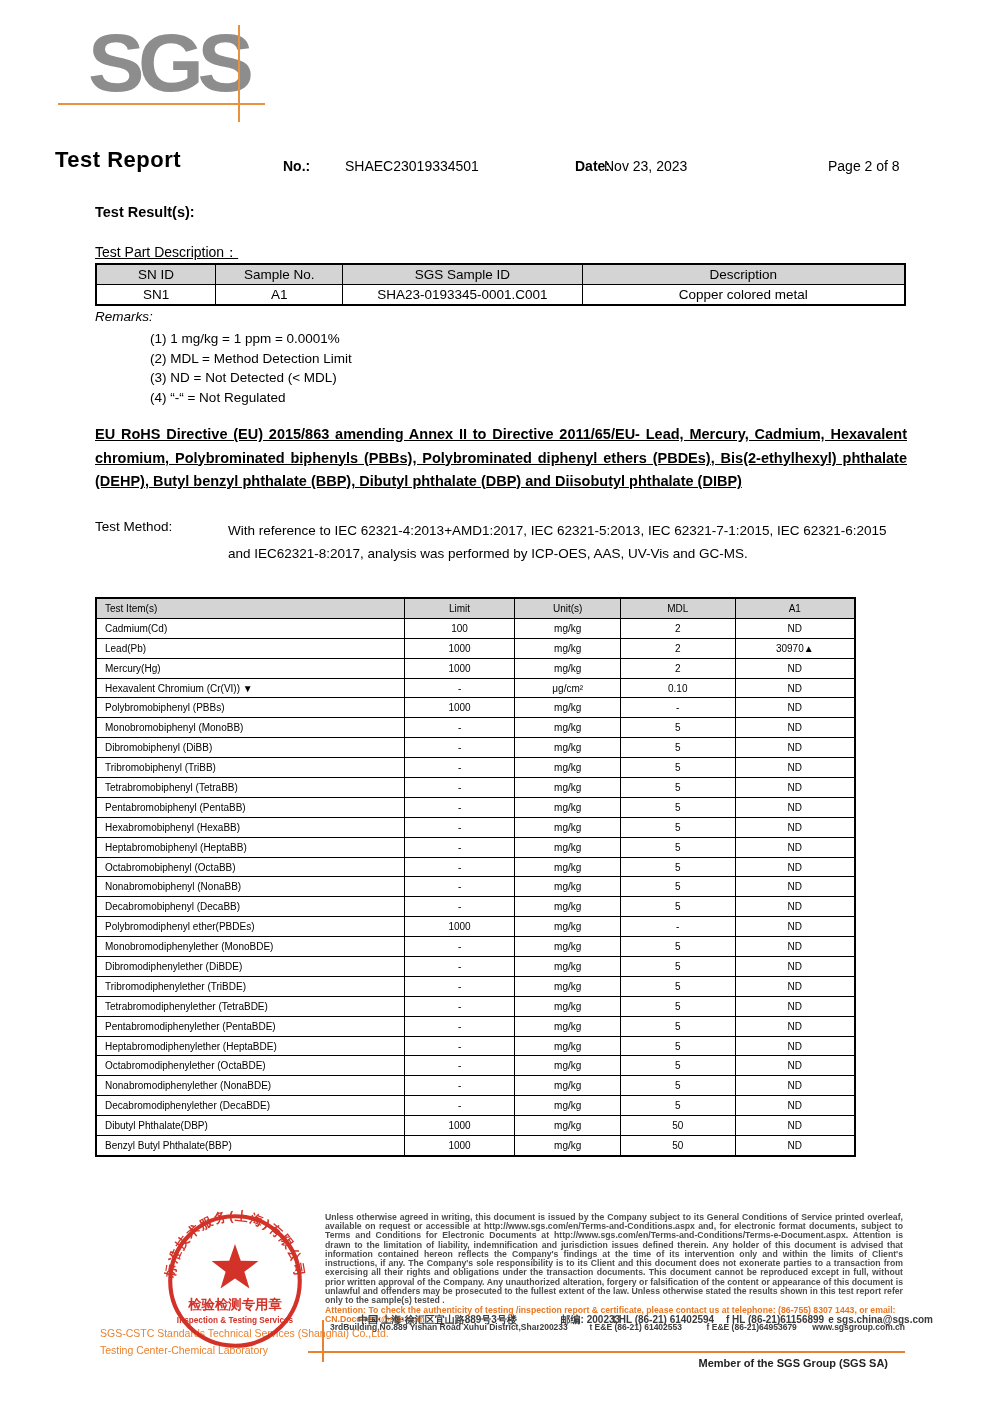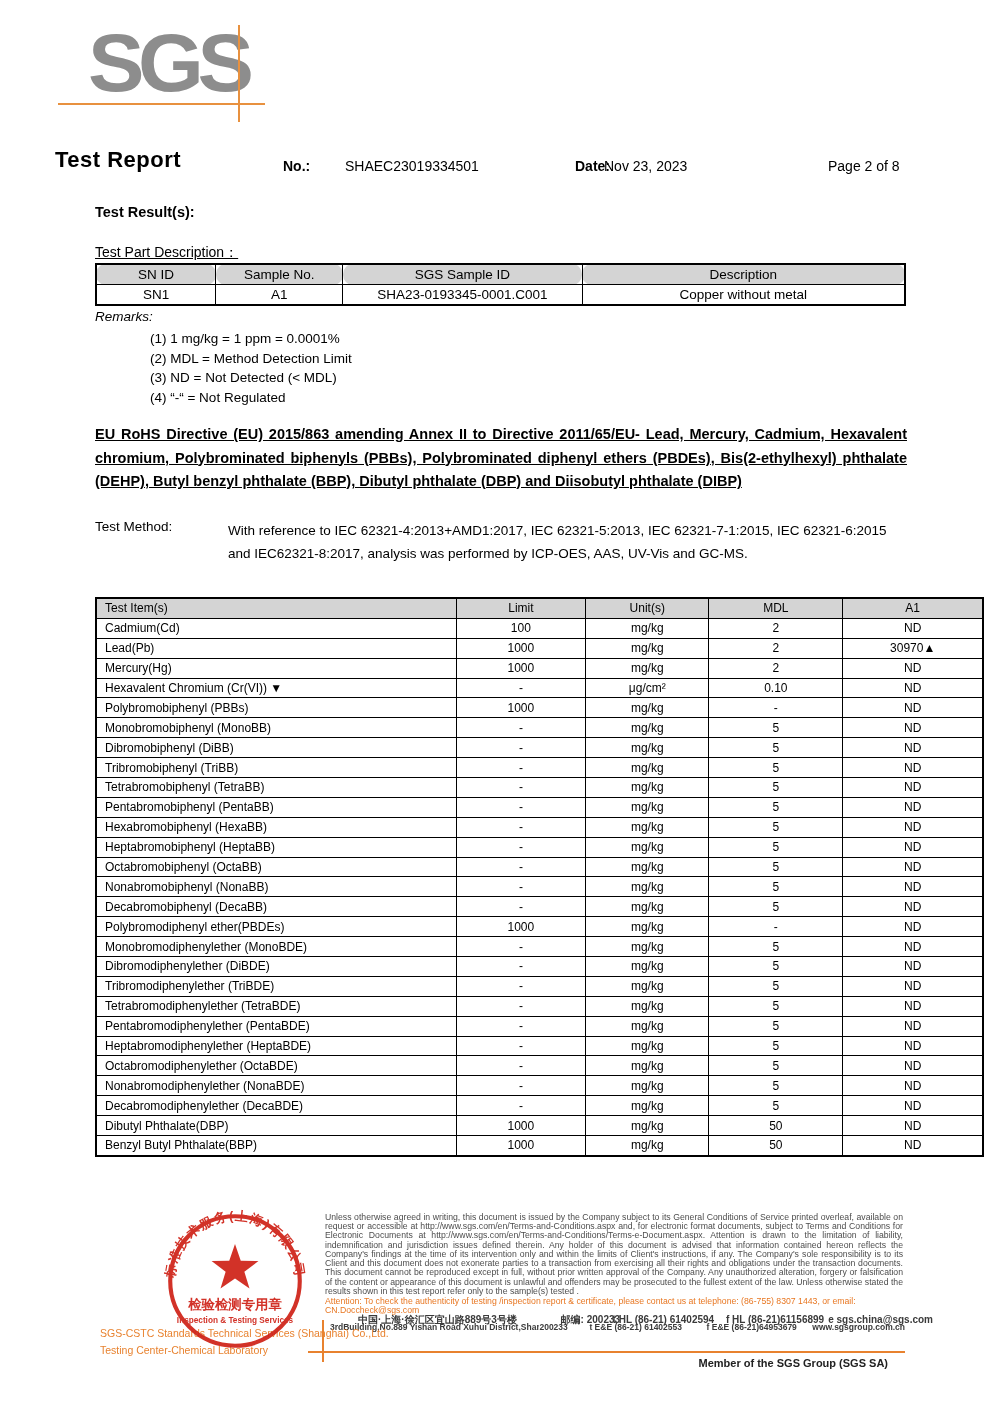--- a/index.html
+++ b/index.html
@@ -25,46 +25,46 @@
   .page-indicator{left:828px;}
 
   
   .h-test-results{position:absolute;left:95px;top:204px;font-size:14.5px;font-weight:bold;}
   .h-tpd{position:absolute;left:95px;top:244px;font-size:14px;text-decoration:underline;padding-right:10px;}
 
   
   table{border-collapse:collapse;table-layout:fixed;}
   .sample-table{position:absolute;left:95px;top:263px;width:811px;font-size:13.5px;border:2px solid #000;}
   .sample-table th,.sample-table td{border:1px solid #000;height:19px;text-align:center;padding:0 4px;font-weight:normal;overflow:hidden;white-space:nowrap;}
-  .sample-table th{background:#d4d4d4;border-radius:10px;}
+  .sample-table th{background:#d4d4d4;}
 
   .h-remarks{position:absolute;left:95px;top:309px;font-size:13.5px;font-style:italic;}
   .remarks-list{position:absolute;left:150px;top:329px;font-size:13.5px;line-height:19.5px;}
 
   .rohs{
     position:absolute;left:95px;top:423px;width:812px;font-size:14.5px;font-weight:bold;
     line-height:23.5px;text-align:justify;text-decoration:underline;
   }
   .tm-label{position:absolute;left:95px;top:519px;font-size:13.5px;}
   .tm-text{position:absolute;left:228px;top:519px;width:680px;font-size:13.5px;line-height:23px;text-align:left;}
 
-  .results-table{position:absolute;left:95px;top:597px;width:889px;font-size:12px;border:2px solid #000;}
+  .results-table{position:absolute;left:95px;top:597px;width:761px;font-size:10px;border:2px solid #000;}
   .results-table th,.results-table td{border:1px solid #000;height:18.9px;text-align:center;padding:0 3px;overflow:hidden;white-space:nowrap;font-weight:normal;}
   .results-table th{background:#d4d4d4;}
   .results-table th:first-child,.results-table td:first-child{text-align:left;padding-left:8px;}
 
   
   .stamp{position:absolute;left:163px;top:1208px;width:144px;height:146px;opacity:0.93;z-index:2;}
   .stamp-arc{font-size:12.5px;font-weight:bold;fill:#cf2318;letter-spacing:1.5px;}
   .stamp-cn{font-size:13px;font-weight:bold;fill:#cf2318;text-anchor:middle;}
   .stamp-en{font-size:8px;font-weight:bold;fill:#cf2318;text-anchor:middle;}
   .company-lines{position:absolute;left:100px;top:1325px;z-index:1;color:#e8822f;font-size:10.5px;line-height:17px;white-space:nowrap;}
 
   .legal{position:absolute;left:325px;top:1213px;width:578px;font-size:8.7px;line-height:1.06;
-         text-align:justify;font-weight:normal;color:#4d4d4d;}
+         text-align:justify;font-weight:bold;color:#4d4d4d;}
   .attention{margin-top:1px;color:#e87722;text-align:left;}
 
   .addr{position:absolute;left:330px;width:575px;display:flex;align-items:baseline;color:#3a3a3a;font-weight:bold;white-space:nowrap;}
   .addr-en{top:1322px;font-size:8.5px;}
   .addr-cn{top:1313px;font-size:10px;margin-left:28px;}
   .addr .a1{width:218px;overflow:hidden;} .addr .a2{width:52px;} .addr .a3{width:122px;} .addr .a4{width:110px;} .addr .a5{flex:1;text-align:right;}
 
   .footer-hline{position:absolute;left:308px;top:1351px;width:597px;height:2px;background:#e8822f;}
   .footer-vline{position:absolute;left:322px;top:1320px;width:2px;height:42px;background:#e8822f;}
   .member-line{position:absolute;left:555px;top:1357px;width:333px;text-align:right;font-size:11px;font-weight:bold;color:#222;}
@@ -101,21 +101,21 @@
         <th>Sample No.</th>
         <th>SGS Sample ID</th>
         <th>Description</th>
       </tr>
     </thead>
     <tbody>
       <tr>
         <td>SN1</td>
         <td>A1</td>
         <td>SHA23-0193345-0001.C001</td>
-        <td>Copper without metal</td>
+        <td>Copper colored metal</td>
       </tr>
     </tbody>
   </table>
 
   <div class="h-remarks">Remarks:</div>
   <div class="remarks-list">
     <div>(1)  1 mg/kg = 1 ppm = 0.0001%</div>
     <div>(2)  MDL = Method Detection Limit</div>
     <div>(3)  ND = Not Detected (&lt; MDL)</div>
     <div>(4)  “-“ = Not Regulated</div>

